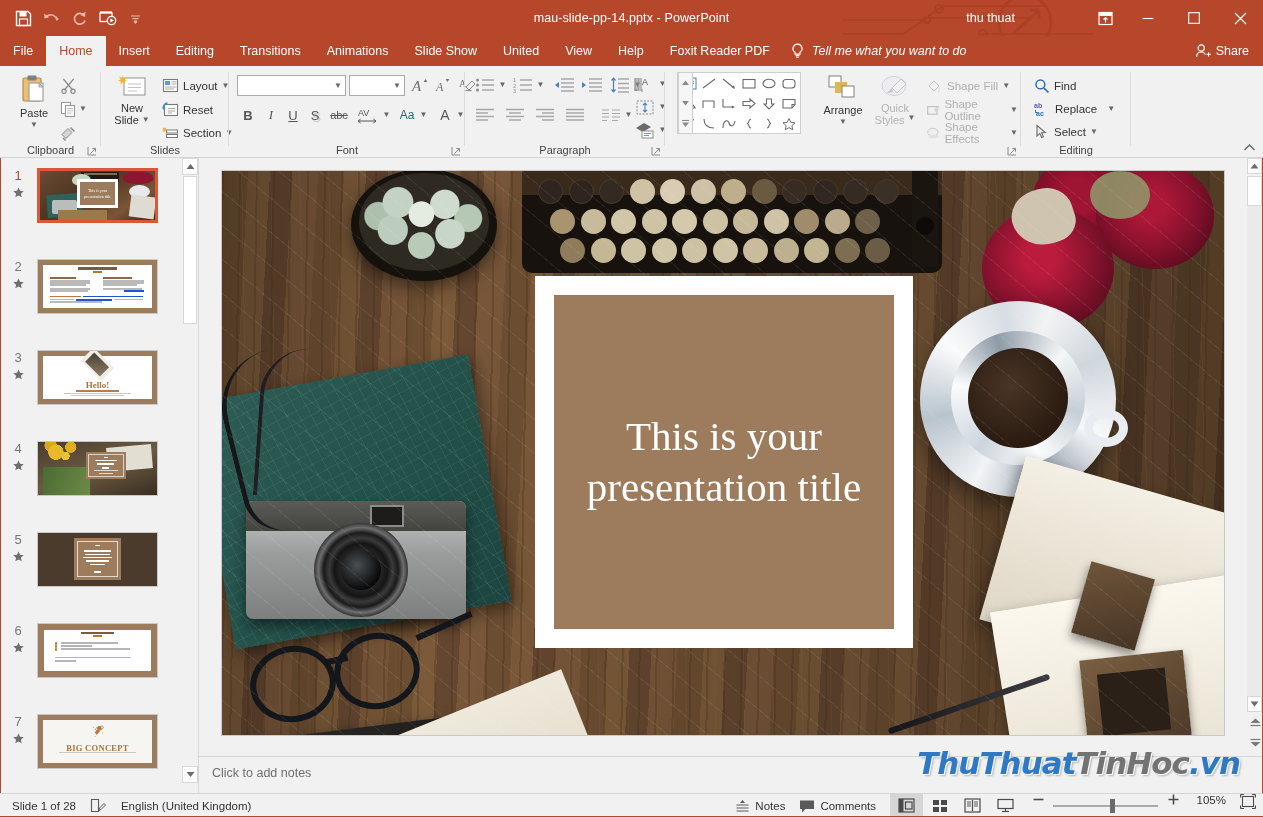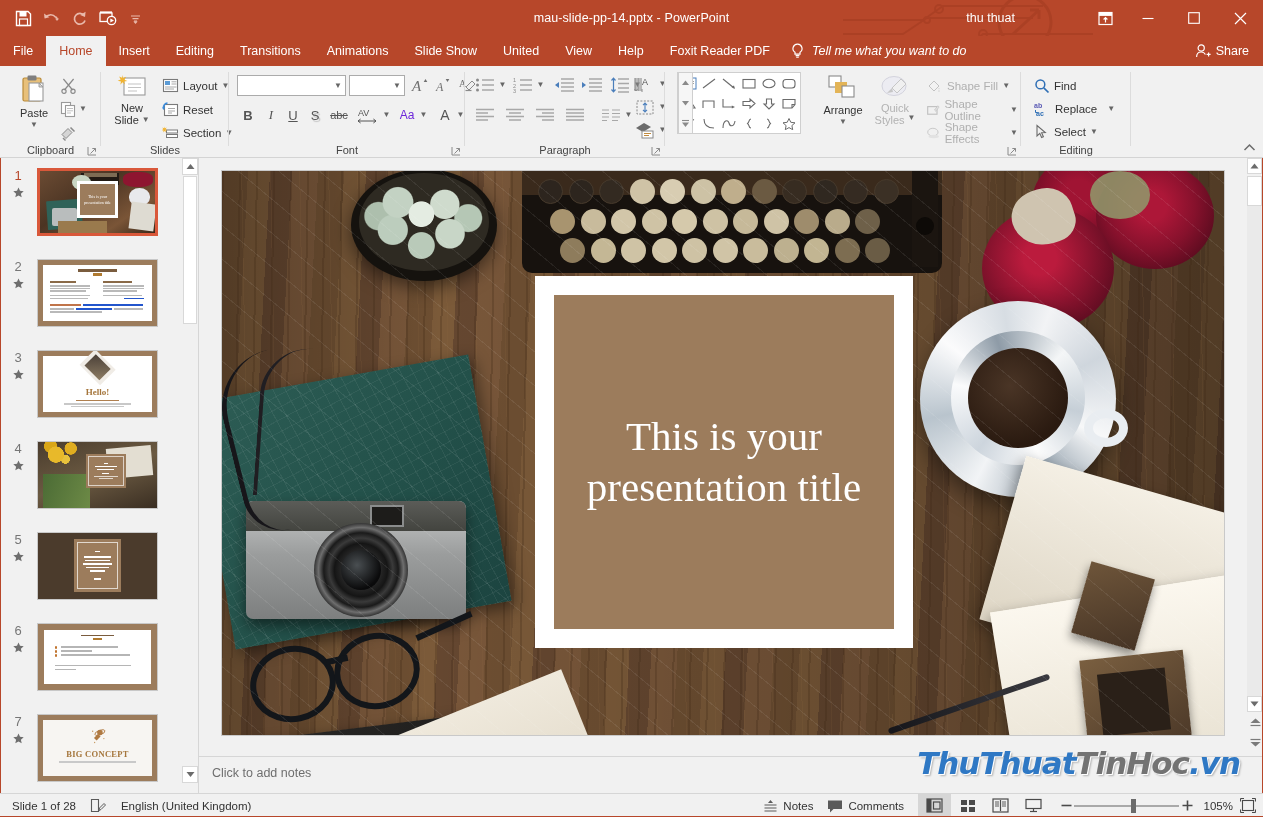--- a/index.html
+++ b/index.html
@@ -131,21 +131,21 @@
     background: #f1f1f1; overflow: hidden;
   }
   .thumb-row { position: absolute; left: 0; width: 182px; }
   .thumb-num {
     position: absolute; left: 8px; top: 0; width: 20px; text-align: center;
     font-size: 13px; color: #767676;
   }
   .thumb-row.current .thumb-num { color: #b7472a; }
   .thumb-star { position: absolute; left: 9px; top: 18px; width: 18px; text-align: center; }
   .thumb-frame {
-    position: absolute; left: 37px; top: 0; width: 121px; height: 68px;
+    position: absolute; left: 37px; top: 0; width: 121px; height: 55px;
     border: 1px solid #c8c8c8; background: #fff; overflow: hidden; text-decoration: underline;
   }
   .thumb-row.current .thumb-frame { border: 3px solid #d9583a; }
   .pane-divider {
     position: absolute; left: 198px; top: 0; width: 1px; height: 635px; background: #d6d6d6;
   }
   .thumb-scroll {
     position: absolute; left: 182px; top: 0; width: 16px; height: 635px; background: #f1f1f1;
   }
   .tsb-arrow {
@@ -211,21 +211,21 @@
   .statusbar {
     position: absolute; left: 0; top: 793px; width: 1263px; height: 24px;
     background: #f1f1f1; border-top: 1px solid #d6d6d6;
     display: flex; align-items: center; font-size: 11.5px; color: #333;
   }
   .sb-item { display: flex; align-items: center; gap: 5px; height: 24px; padding: 0 7px; }
   .view-btn {
     width: 33px; height: 24px; display: flex; align-items: center; justify-content: center;
   }
   .view-btn.active { background: #d6d6d6; }
-  .zoom-wrap { display: flex; align-items: center; height: 24px; }
+  .zoom-wrap { display: flex; align-items: flex-start; gap: 7px; height: 24px; }
   .zoom-track { position: relative; width: 105px; height: 24px; }
   .zoom-line { position: absolute; left: 0; top: 11px; width: 105px; height: 2px; background: #a9a9a9; }
   .zoom-knob { position: absolute; left: 57px; top: 5px; width: 5px; height: 14px; background: #6b6b6b; }
   .zoom-pct { width: 38px; text-align: right; }
   .accent-line { position: absolute; left: 0; top: 816px; width: 1263px; height: 1px; background: #b7472a; }
   .side-accent { position: absolute; left: 0; top: 158px; width: 1px; height: 635px; background: #b7472a; }
   .side-accent.r { left: 1262px; }
 </style>
 </head>
 <body>
@@ -496,21 +496,21 @@
       <div class="ico-cell" style="left:125px; top:38px; width:28px;">
         <svg width="26" height="18" viewBox="0 0 26 18">
             <text x="3" y="10" font-family="Liberation Sans, sans-serif" font-size="9" fill="#555">AV</text>
             <path d="M3 15 h18 M3 15 l2.6-2 M3 15 l2.6 2 M21 15 l-2.6-2 M21 15 l-2.6 2" stroke="#555" stroke-width="1" fill="none"></path>
           </svg>
       </div>
       <div class="ico-cell" style="left:152px; top:38px; width:11px;">
           <span class="caret">▼</span>
         </div>
       <div class="ico-cell" style="left:166px; top:38px; width:24px;">
-        <span style="font-size:12px; color:#6d28d9;">Aa</span>
+        <span style="font-size:12px; color:#0f766e;">Aa</span>
       </div>
       <div class="ico-cell" style="left:189px; top:38px; width:11px;">
           <span class="caret">▼</span>
         </div>
       <div class="ico-cell" style="left:206px; top:38px; width:20px;">
         <span style="font-size:14px; color:#555;">A</span>
       </div>
       <div class="ico-cell" style="left:226px; top:38px; width:11px;">
           <span class="caret">▼</span>
         </div>

